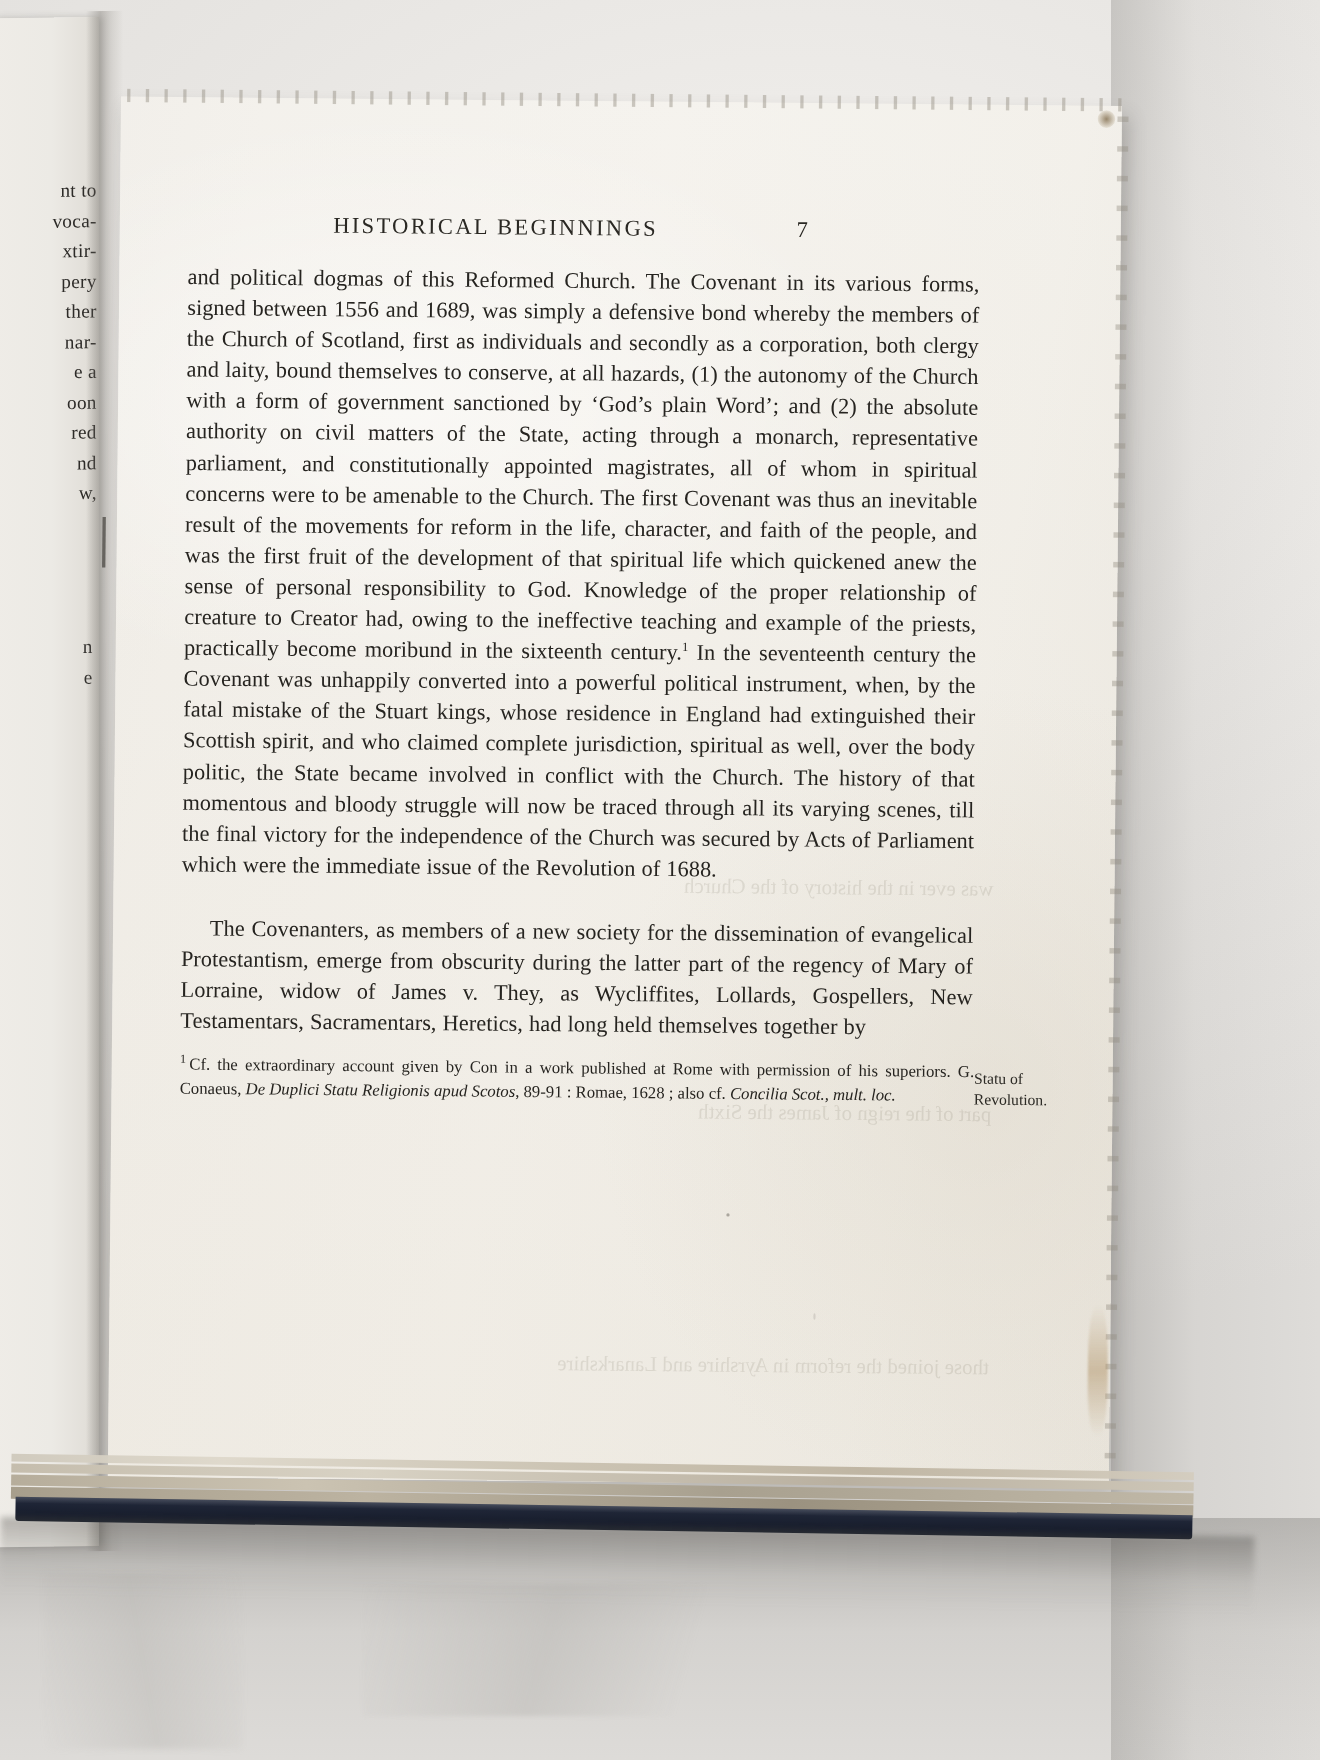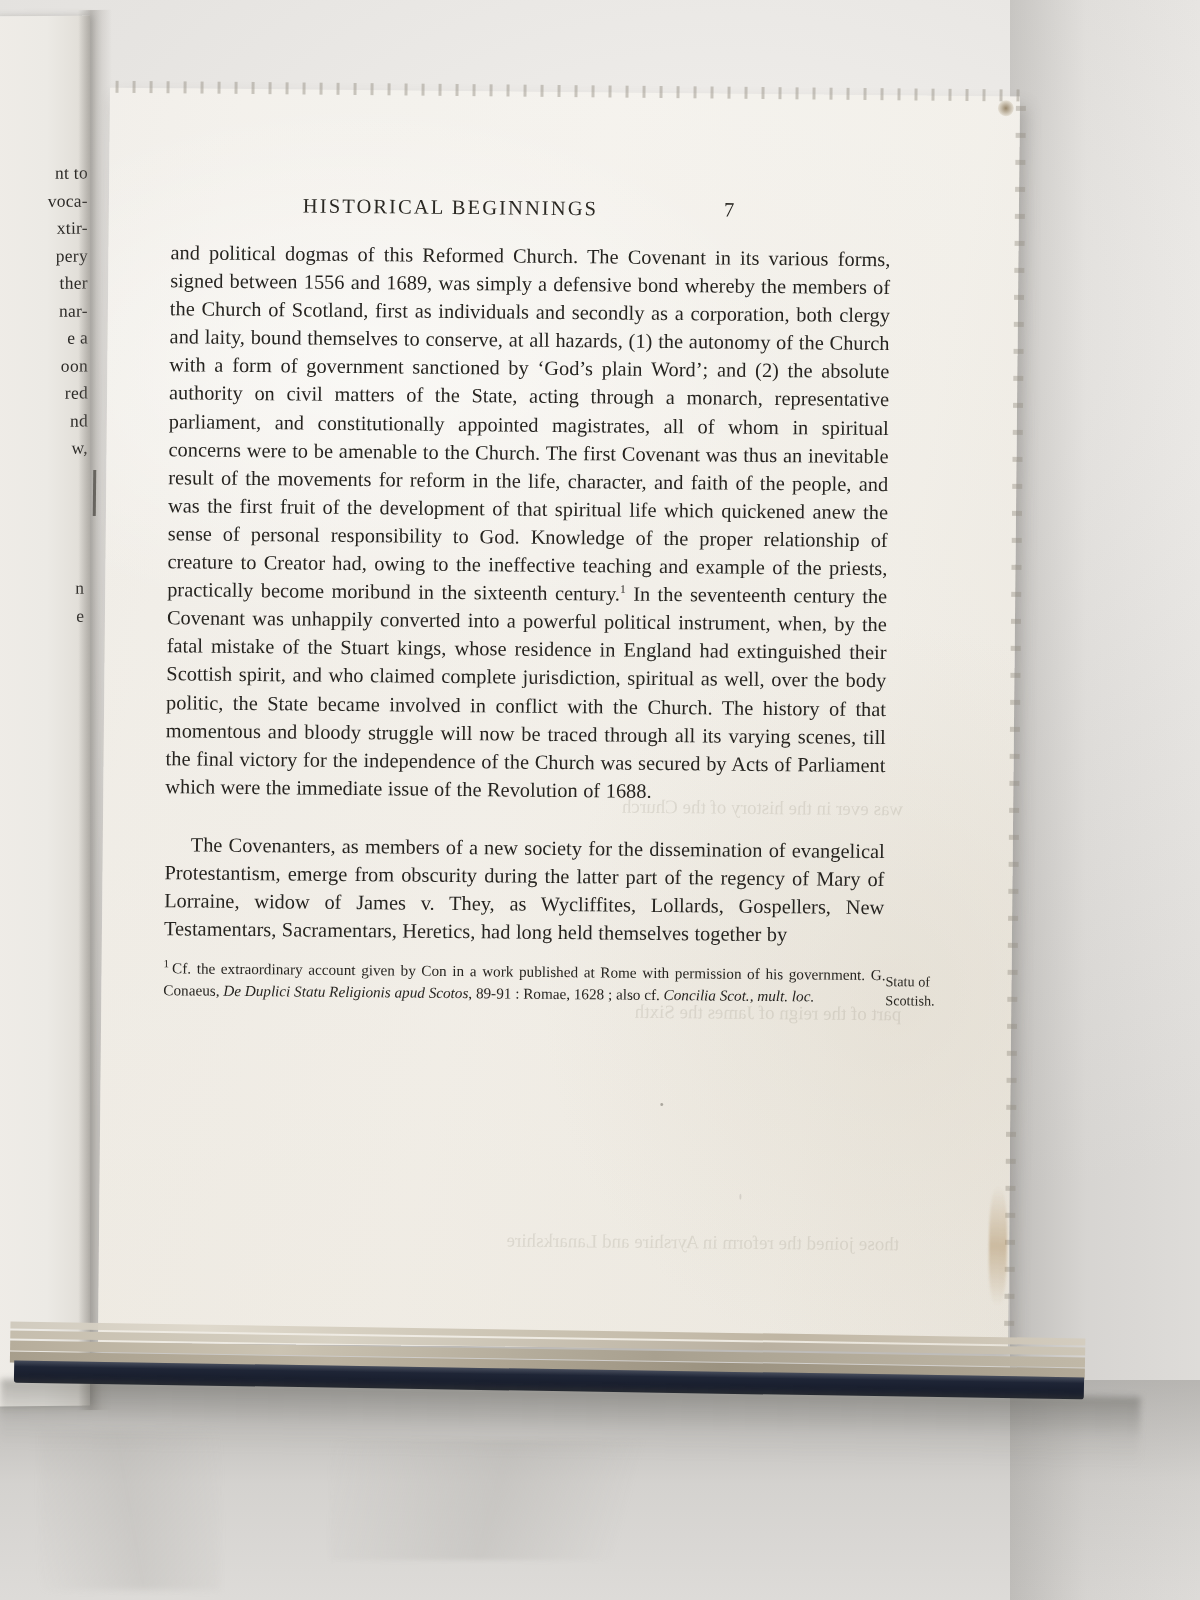--- a/index.html
+++ b/index.html
@@ -345,28 +345,28 @@
         <span class="rh-folio">7</span>
       </div>
 
       <p class="body-para"><span>and political dogmas of this Reformed Church. The Covenant in its various forms, signed between 1556 and 1689, was simply a defensive bond whereby the members of the Church of Scotland, first as individuals and secondly as a corporation, both clergy and laity, bound themselves to conserve, at all hazards, (1) the autonomy of the Church with a form of government sanctioned by ‘God’s plain Word’; and (2) the absolute authority on civil matters of the State, acting through a monarch, representative parliament, and constitutionally appointed magistrates, all of whom in spiritual concerns were to be amenable to the Church. The first Covenant was thus an inevitable result of the movements for reform in the life, character, and faith of the people, and was the first fruit of the development of that spiritual life which quickened anew the sense of personal responsibility to God. Knowledge of the proper relationship of creature to Creator had, owing to the ineffective teaching and example of the priests, practically become moribund in the sixteenth century.</span><span class="sup">1</span><span> In the seventeenth century the Covenant was unhappily converted into a powerful political instrument, when, by the fatal mistake of the Stuart kings, whose residence in England had extinguished their Scottish spirit, and who claimed complete jurisdiction, spiritual as well, over the body politic, the State became involved in conflict with the Church. The history of that momentous and bloody struggle will now be traced through all its varying scenes, till the final victory for the independence of the Church was secured by Acts of Parliament which were the immediate issue of the Revolution of 1688.</span></p>
 
       <div class="para-gap"></div>
 
       <p class="body-para indent">The Covenanters, as members of a new society for the dissemination of evangelical Protestantism, emerge from obscurity during the latter part of the regency of Mary of Lorraine, widow of James v. They, as Wycliffites, Lollards, Gospellers, New Testamentars, Sacramentars, Heretics, had long held themselves together by</p>
 
       <div class="footnote">
-        <span class="fn-mark">1</span><span>Cf. the extraordinary account given by Con in a work published at Rome with permission of his government.  G. Conaeus, </span><i>De Duplici Statu Religionis apud Scotos</i><span>, 89-91 : Romae, 1628 ; also cf. </span><i>Concilia Scot., mult. loc.</i>
+        <span class="fn-mark">1</span><span>Cf. the extraordinary account given by Con in a work published at Rome with permission of his superiors.  G. Conaeus, </span><i>De Duplici Statu Religionis apud Scotos</i><span>, 89-91 : Romae, 1628 ; also cf. </span><i>Concilia Scot., mult. loc.</i>
       </div>
 
     </div>
 
     <div class="marginal">
       <div>Statu of</div>
-      <div>Scottish.</div>
+      <div>Revolution.</div>
     </div>
   </div>
 
   <div class="block-edges">
     <div class="edge e1"></div>
     <div class="edge e2"></div>
     <div class="edge e3"></div>
     <div class="edge e4"></div>
   </div>
   <div class="binding">

